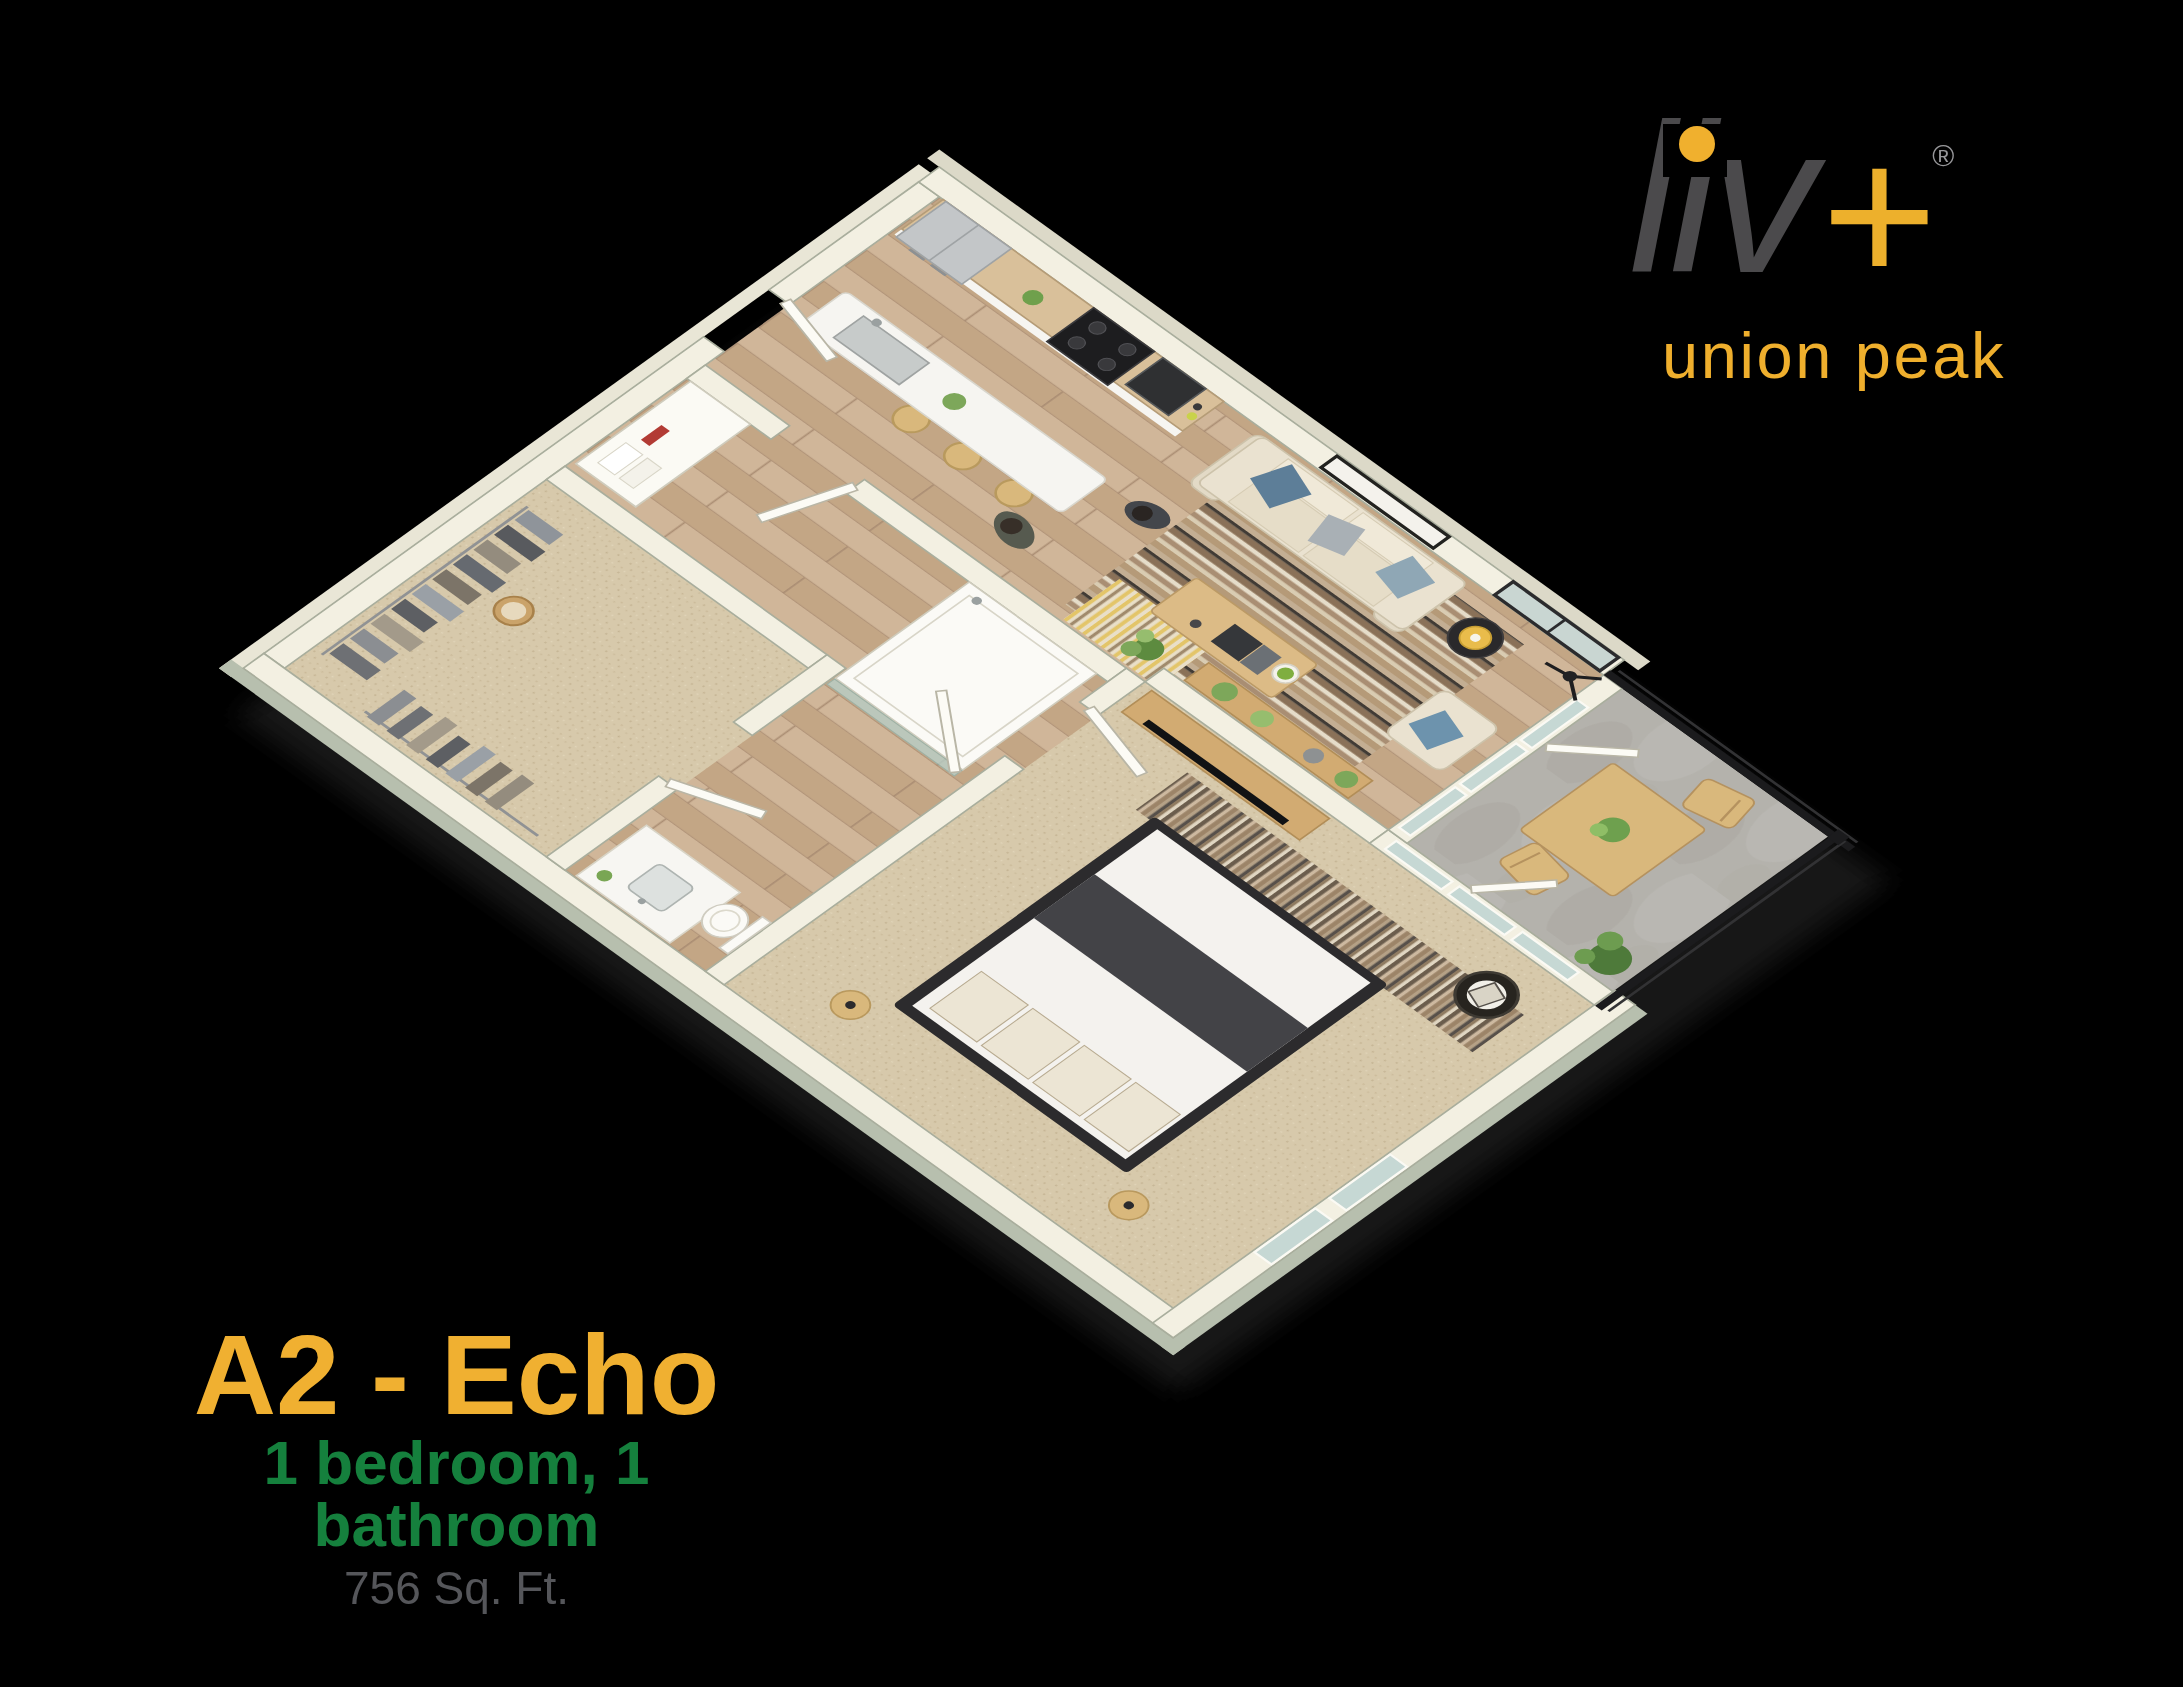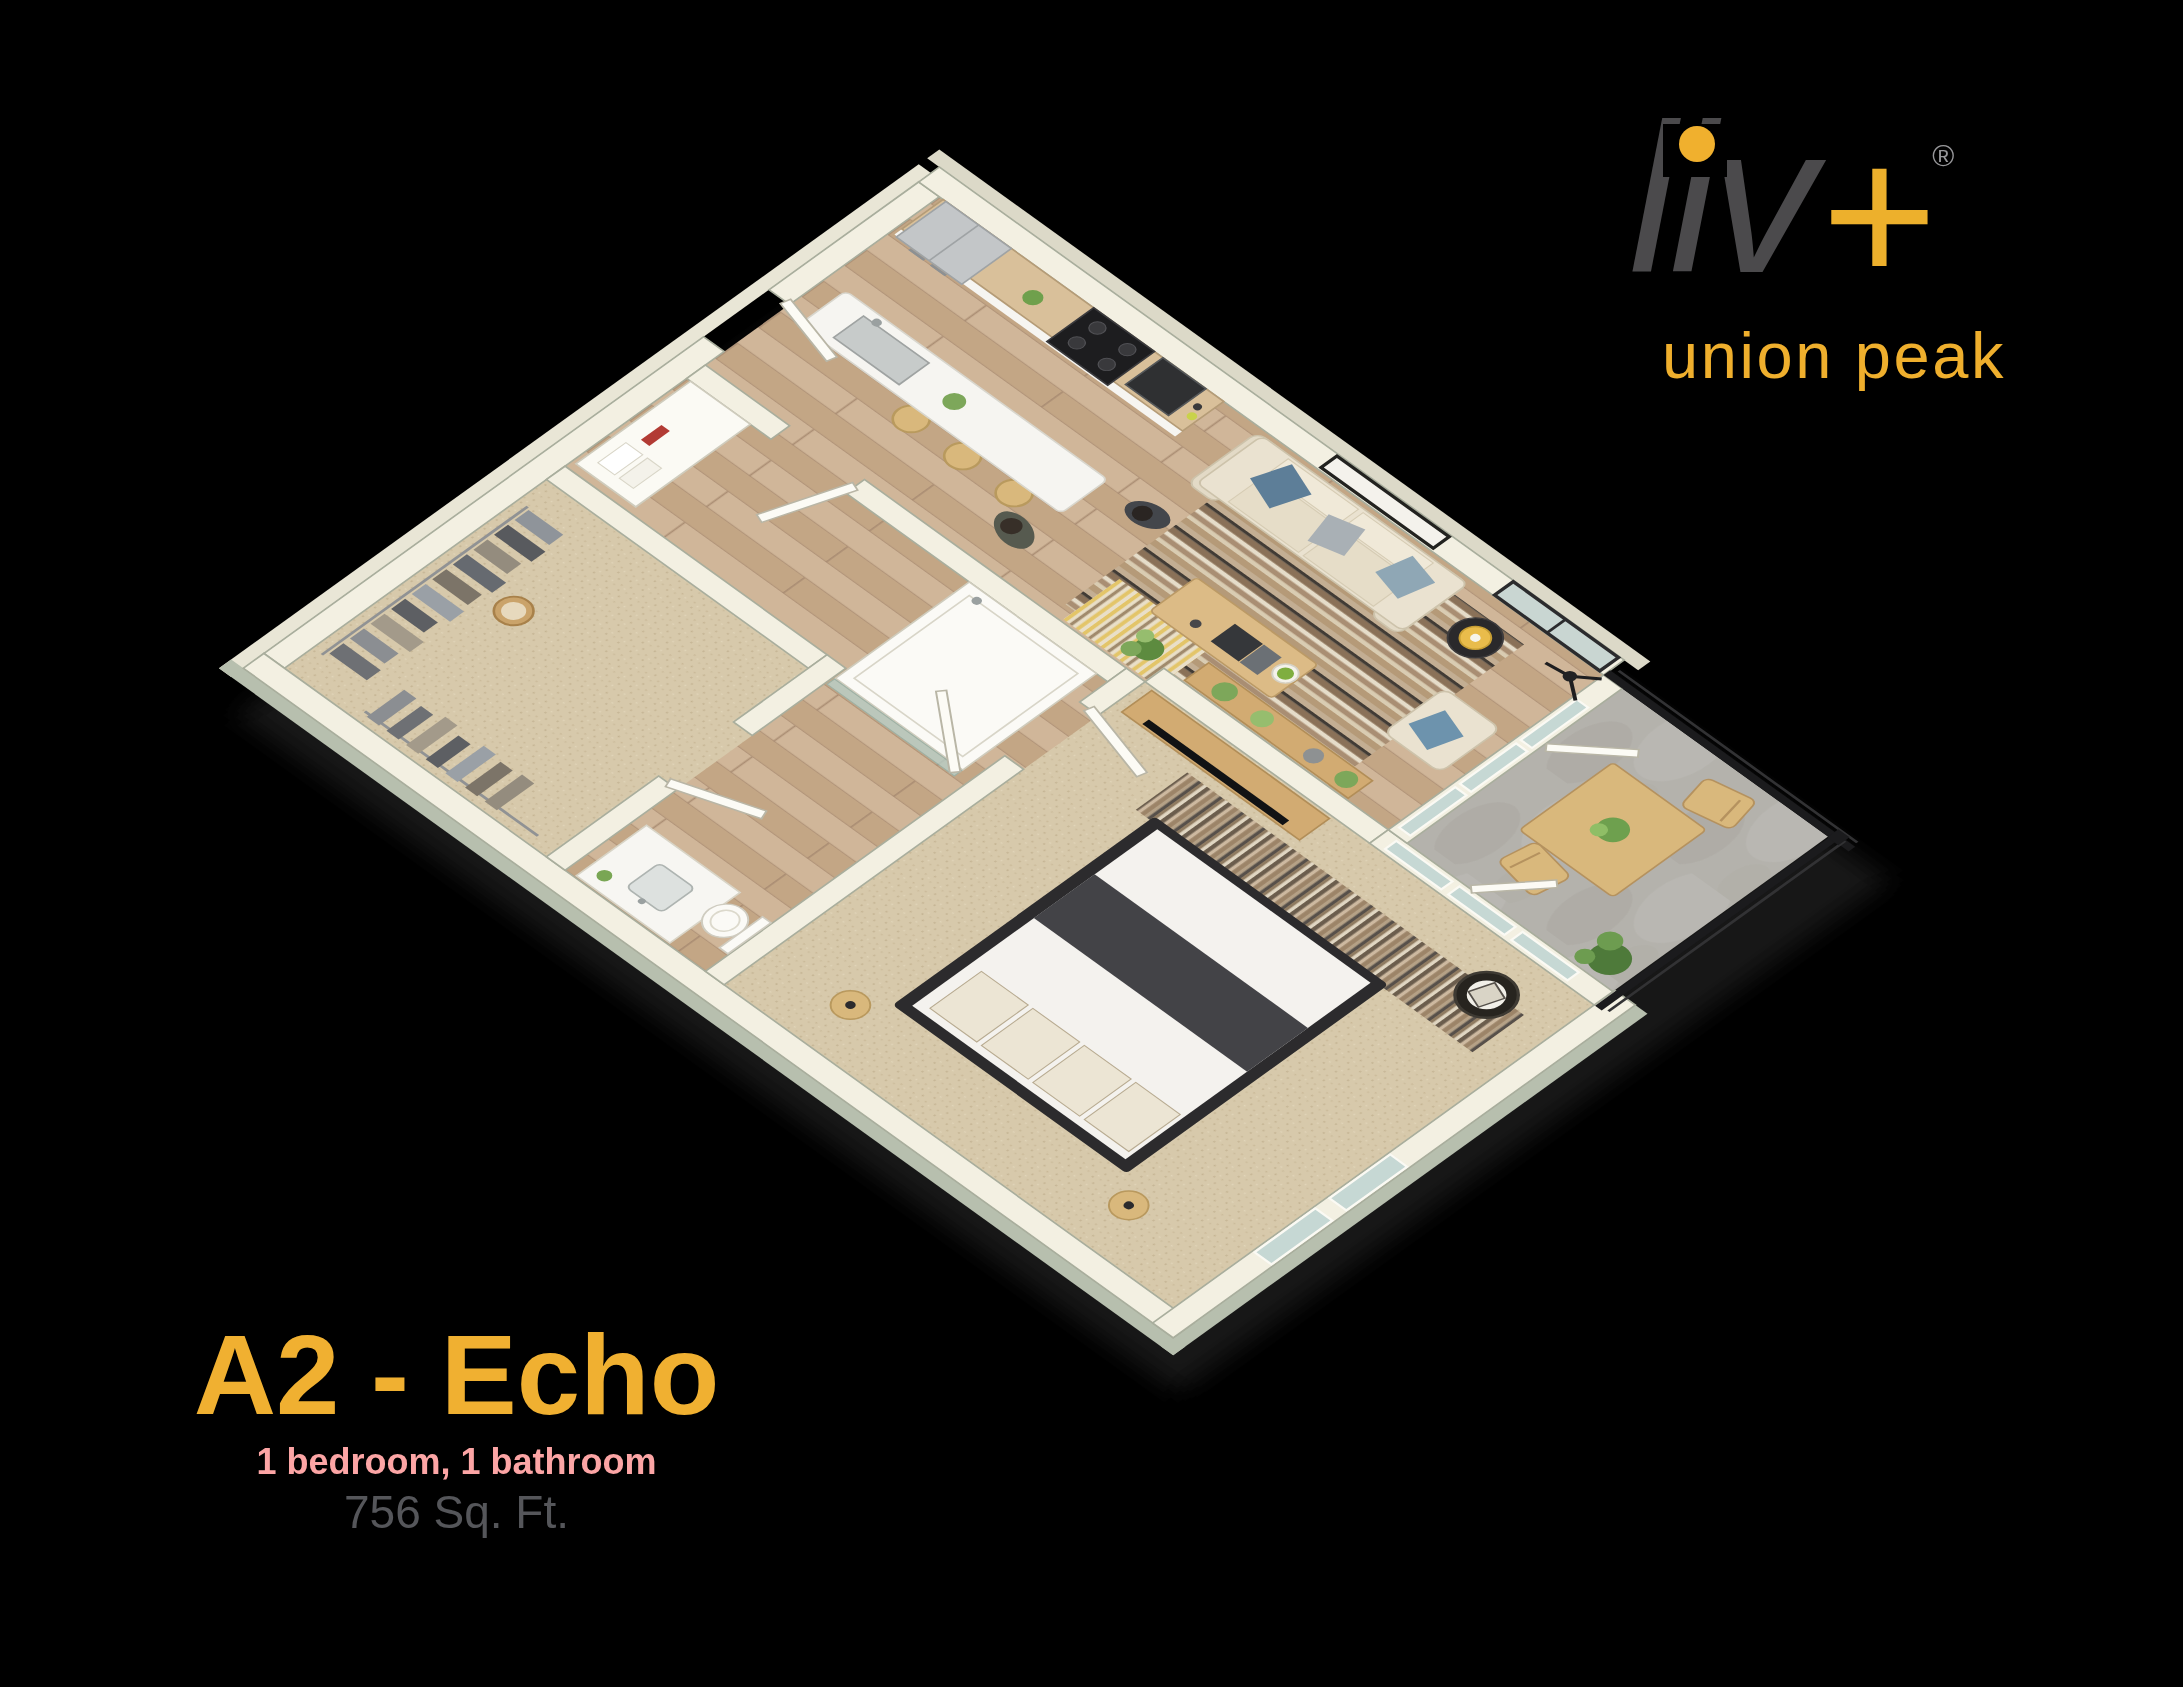--- a/index.html
+++ b/index.html
@@ -13,21 +13,21 @@
   .i-wrap{position:relative;display:inline-block;}
   .i-cover{position:absolute;left:-0.03em;top:0.145em;width:0.30em;height:0.25em;background:#000;}
   .i-dot{position:absolute;left:0.045em;top:0.155em;width:0.17em;height:0.17em;border-radius:50%;background:#f0b02e;}
   .plus{display:inline-block;color:#edb02c;font-size:198px;transform:translateY(10.6px);margin-left:9.3px;}
   .reg{display:inline-block;color:#97979a;font-size:30px;transform:translateY(-106px);margin-left:4px;}
   .brand-sub{font-size:65px;color:#efaf2d;letter-spacing:2.6px;margin-top:13px;padding-left:33px;white-space:nowrap;}
 
   
   .caption{position:absolute;left:192px;top:1290px;width:529px;text-align:center;}
   .plan-name{font-size:114px;font-weight:bold;color:#f0b031;line-height:1;margin-top:28px;}
-  .plan-specs{font-size:36px;font-weight:bold;color:#fca5a5;margin-top:12px;line-height:1;}
+  .plan-specs{font-size:62px;font-weight:bold;color:#15803d;line-height:1;}
   .plan-area{font-size:46px;font-weight:normal;color:#55565a;margin-top:9.3px;line-height:1;}
 </style>
 </head>
 <body>
 
 <div class="stage">
 
 <svg class="plan-svg" viewBox="0 0 3300 2550">
   <defs>
     <pattern id="wood" width="92" height="420" patternUnits="userSpaceOnUse">

